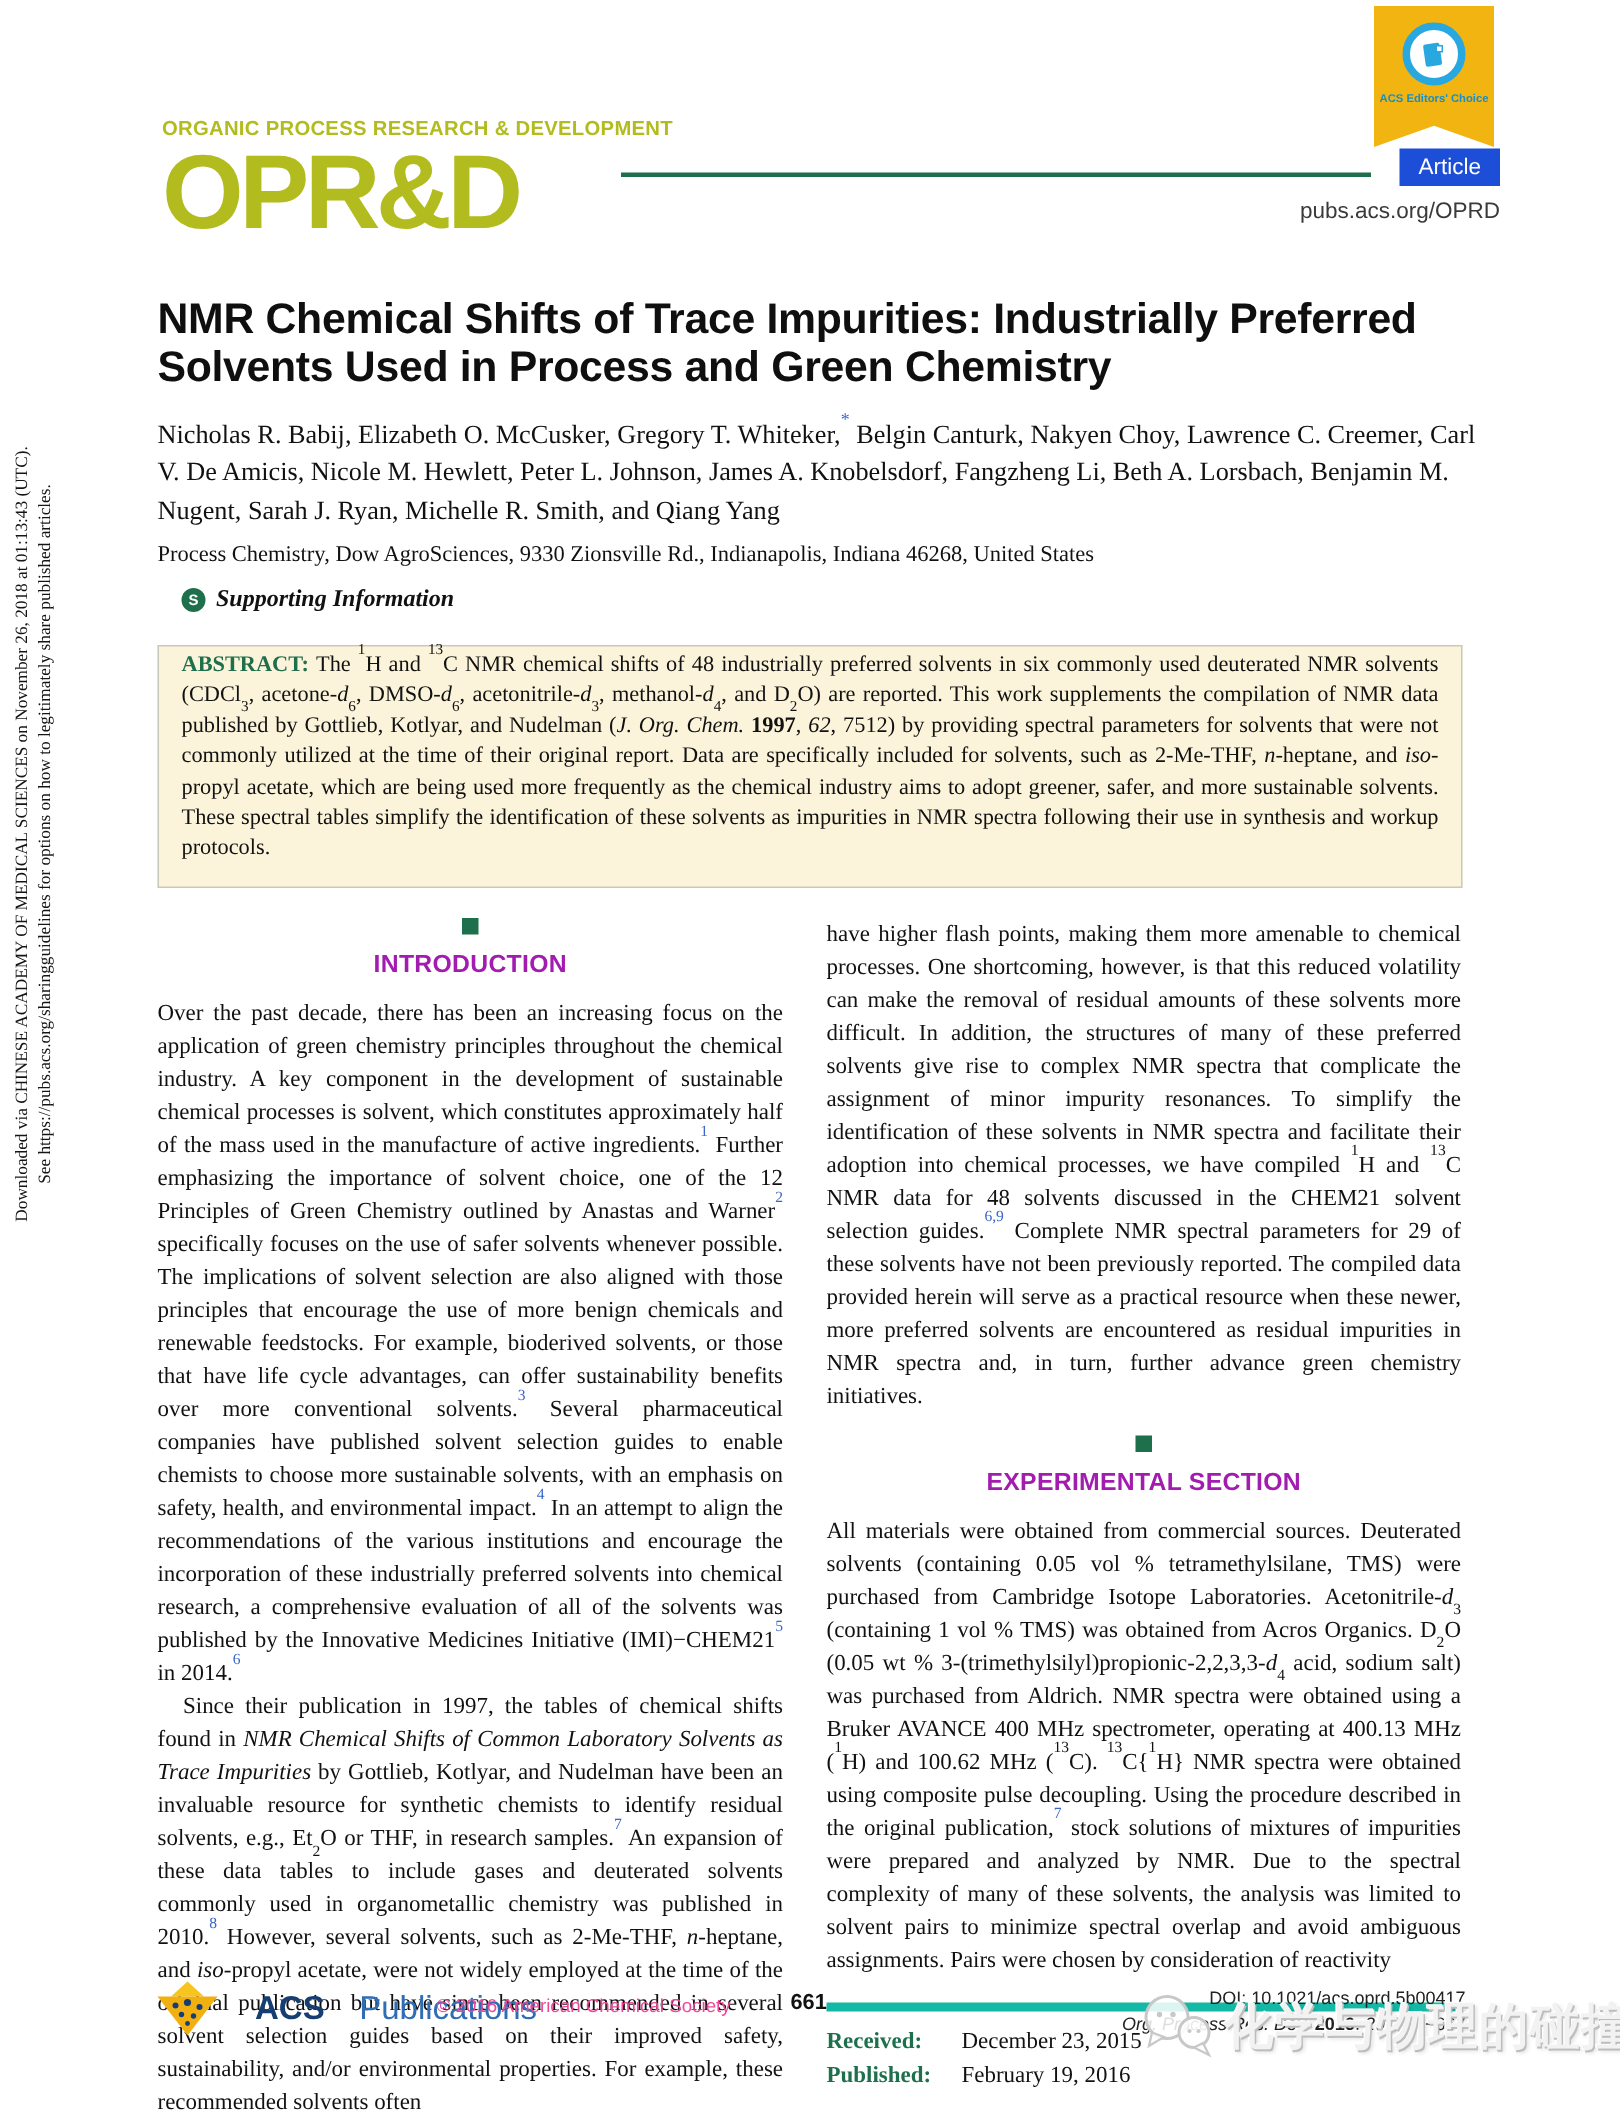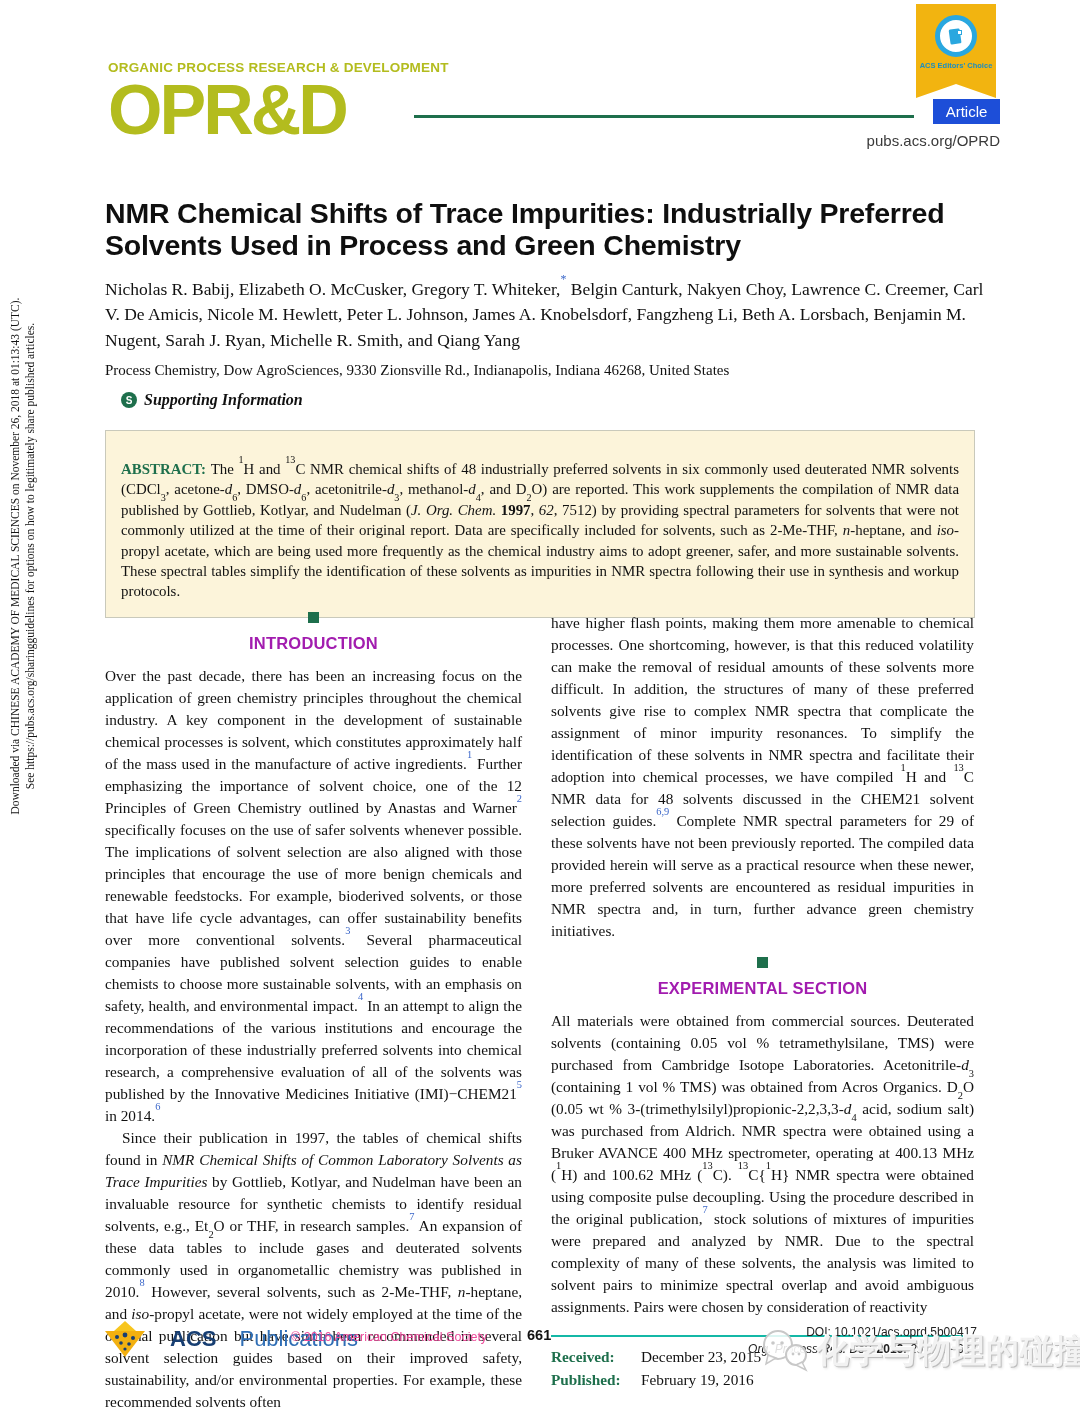--- a/index.html
+++ b/index.html
@@ -23,60 +23,60 @@
 
   
   .article-badge{position:absolute;top:99px;left:933px;width:67px;height:25px;background:#1d4ed8;
                  color:#fff;font-family:"Liberation Sans",sans-serif;font-size:15px;
                  display:flex;align-items:center;justify-content:center;}
   .rule-green{position:absolute;top:115px;left:414px;width:500px;height:3px;background:#1e6f4c;}
   .purl{position:absolute;top:132px;left:700px;width:300px;text-align:right;
         font-family:"Liberation Sans",sans-serif;font-size:15px;color:#3a3a3a;cursor:pointer;}
 
   
-  .logo{position:absolute;top:60px;left:108px;}
+  .logo{position:absolute;top:78px;left:108px;}
   .logo-sub{font-family:"Liberation Sans",sans-serif;font-weight:bold;font-size:13.5px;
             color:#b3bc1e;letter-spacing:.2px;}
   .logo-main{font-family:"Liberation Sans",sans-serif;font-weight:900;font-size:70px;line-height:.95;
              color:#b3bc1e;letter-spacing:-3px;margin-top:2px;}
 
   
   .title{position:absolute;top:197px;left:105px;width:846px;
          font-family:"Liberation Sans",sans-serif;font-weight:bold;font-size:28.5px;
          line-height:1.13;letter-spacing:-.2px;color:#0f0f0f;}
   .authors{position:absolute;top:277px;left:105px;width:888px;font-size:17.5px;line-height:1.45;}
   .affil{position:absolute;top:362px;left:105px;width:888px;font-size:15px;}
   .supp{position:absolute;top:391px;left:121px;display:flex;align-items:center;gap:7px;}
   .supp-icon{width:16px;height:16px;border-radius:50%;background:#1e6f4c;color:#fff;
              font-family:"Liberation Sans",sans-serif;font-weight:bold;font-size:10px;
              display:flex;align-items:center;justify-content:center;}
   .supp-label{font-style:italic;font-size:16px;font-weight:bold;cursor:pointer;}
 
   
   .abstract{position:absolute;top:430px;left:105px;width:838px;background:#fcf4da;
-            border:1px solid #c9c9bb;padding:28px 15px 15px 15px;
+            border:1px solid #c9c9bb;padding:2px 15px 15px 15px;
             font-size:14.9px;line-height:1.37;text-align:justify;}
   .abstract .lbl{font-weight:bold;color:#1e6f4c;}
 
   
   .col{position:absolute;top:612px;font-size:15.3px;line-height:1.44;text-align:justify;}
   .col-l{left:105px;width:417px;}
   .col-r{left:551px;width:423px;}
   .shead{display:flex;align-items:center;gap:9px;font-family:"Liberation Sans",sans-serif;
          font-weight:bold;font-size:16.5px;color:#a21caf;margin:0 0 9px 0;letter-spacing:.2px;flex-direction:column;}
   .sq{width:11px;height:11px;background:#1e6f4c;flex:0 0 auto;}
   p.body{margin:0;}
   p.body + p.body{text-indent:17px;}
   .col-r .shead{margin-top:15px;}
   sup{font-size:68%;line-height:0;position:relative;top:-.45em;}
   sub{font-size:68%;line-height:0;position:relative;top:.25em;}
   sup.r{color:#3a66c9;}
 
   
-  .dates{margin-top:17px;border-top:2px solid #14b8a6;padding-top:9px;font-size:15.3px;line-height:1.5;}
+  .dates{margin-top:17px;border-top:6px solid #14b8a6;padding-top:9px;font-size:15.3px;line-height:1.5;}
   .dates .row{display:flex;}
   .dates .dlabel{width:90px;font-weight:bold;color:#1e6f4c;flex:0 0 auto;}
 
   
   .f-brand{position:absolute;top:1320px;left:103px;display:flex;align-items:center;gap:23px;}
   .f-acs{font-family:"Liberation Sans",sans-serif;font-weight:bold;font-size:22px;color:#173e72;}
   .f-pub{font-family:"Liberation Sans",sans-serif;font-size:22px;color:#2f6eb5;}
   .f-copy{position:absolute;top:1330px;left:291px;font-family:"Liberation Sans",sans-serif;
           font-size:12.5px;color:#ec4899;}
   .f-page{position:absolute;top:1327px;left:527px;font-family:"Liberation Sans",sans-serif;

